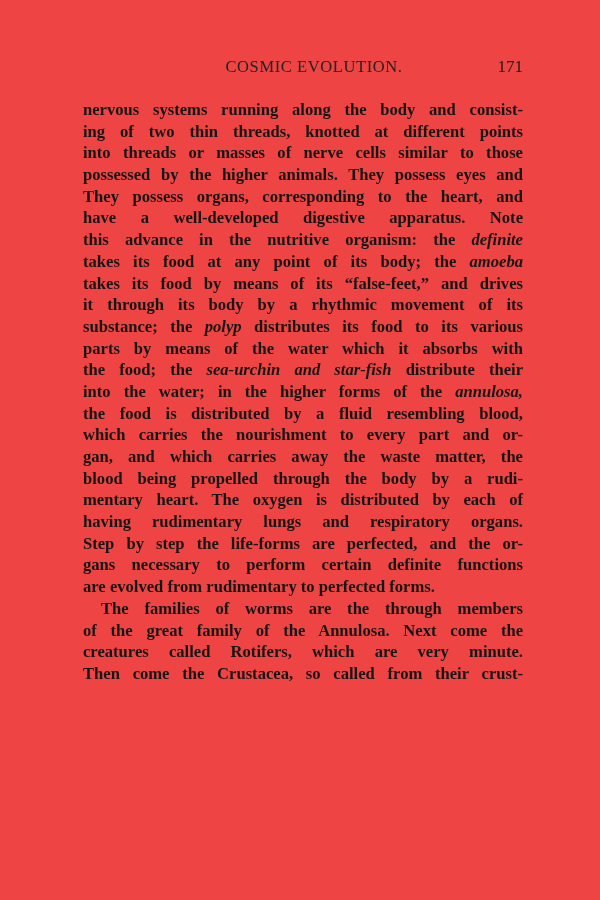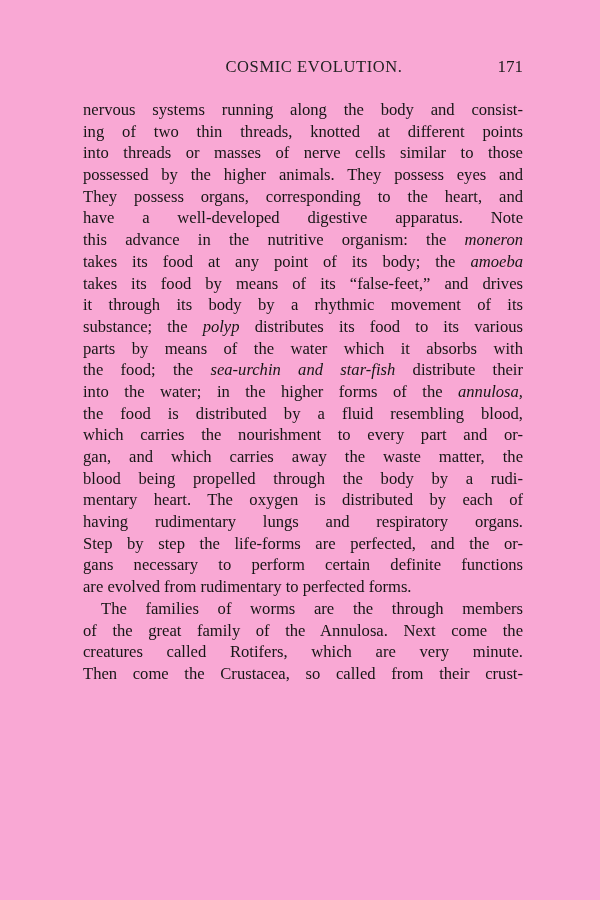--- a/index.html
+++ b/index.html
@@ -12,21 +12,21 @@
       height: 900px;
       position: relative;
       overflow: hidden;
       font-family: "Liberation Serif", "DejaVu Serif", serif;
       color: #1a1a1a;
     }
     .page {
       position: absolute;
       left: 0; top: 0;
       width: 600px; height: 900px;
-      background: #f9a8d4;
+      background: #ef4444;
     }
     .running-head {
       position: absolute;
       top: 57px;
       left: 83px;
       width: 440px;
       height: 24px;
     }
     .running-title {
       position: absolute;
@@ -54,20 +54,21 @@
     .line {
       display: block;
       height: 21.7px;
       line-height: 21.7px;
       font-size: 16.6px;
       text-align: justify;
       text-align-last: justify;
       white-space: nowrap;
       overflow: visible;
       color: #161616;
+      font-weight: bold;
     }
     .line.last {
       text-align-last: left;
     }
     .line.indent {
       text-indent: 18px;
     }
     .line .it {
       font-style: italic;
     }
@@ -81,21 +82,21 @@
     <span class="page-number">171</span>
   </div>
   <div class="body-text" id="body-text">
       <div>
         <span class="line"><span>nervous systems running along the body and consist-</span></span>
         <span class="line"><span>ing of two thin threads, knotted at different points</span></span>
         <span class="line"><span>into threads or masses of nerve cells similar to those</span></span>
         <span class="line"><span>possessed by the higher animals. They possess eyes and</span></span>
         <span class="line"><span>They possess organs, corresponding to the heart, and</span></span>
         <span class="line"><span>have a well-developed digestive apparatus.    Note</span></span>
-        <span class="line"><span>this advance in the nutritive organism: the </span><span class="it">moneron</span></span>
+        <span class="line"><span>this advance in the nutritive organism: the </span><span class="it">definite</span></span>
         <span class="line"><span>takes its food at any point of its body; the </span><span class="it">amoeba</span></span>
         <span class="line"><span>takes its food by means of its “false-feet,” and drives</span></span>
         <span class="line"><span>it through its body by a rhythmic movement of its</span></span>
         <span class="line"><span>substance; the </span><span class="it">polyp</span><span> distributes its food to its various</span></span>
         <span class="line"><span>parts by means of the water which it absorbs with</span></span>
         <span class="line"><span>the food; the </span><span class="it">sea-urchin and star-fish</span><span> distribute their</span></span>
         <span class="line"><span>into the water; in the higher forms of the </span><span class="it">annulosa,</span></span>
         <span class="line"><span>the food is distributed by a fluid resembling blood,</span></span>
         <span class="line"><span>which carries the nourishment to every part and or-</span></span>
         <span class="line"><span>gan, and which carries away the waste matter, the</span></span>

